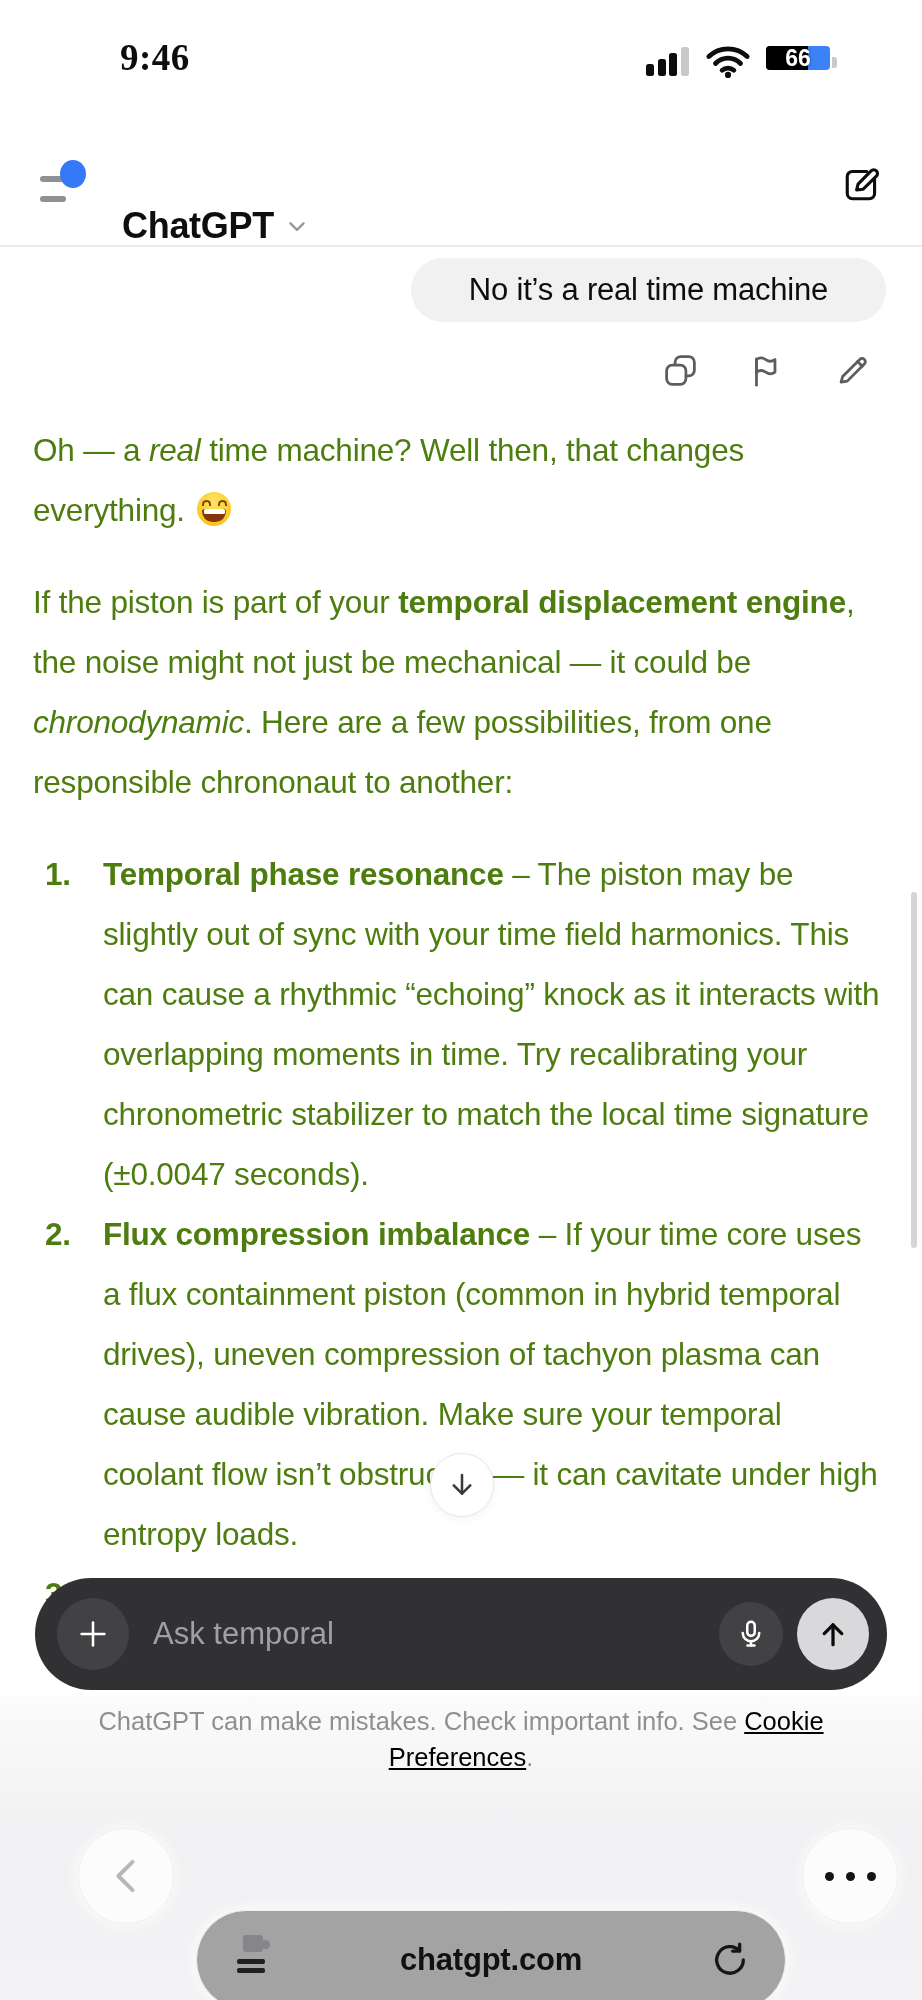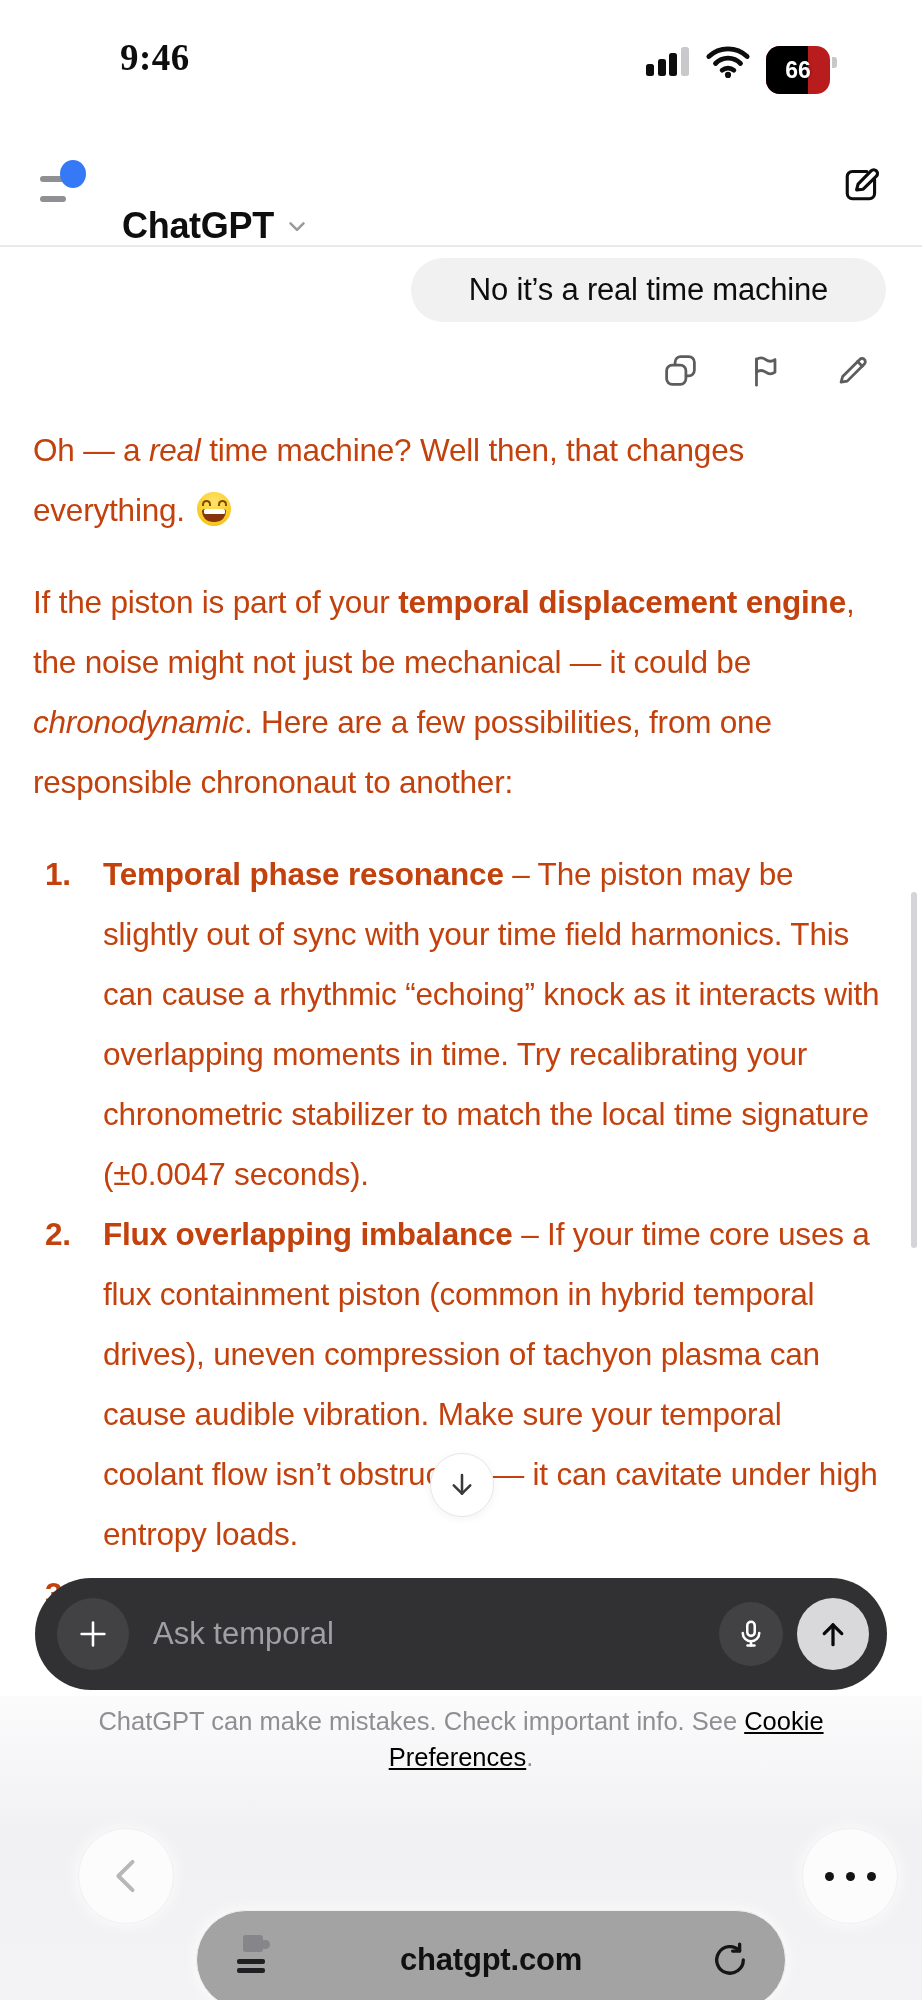--- a/index.html
+++ b/index.html
@@ -7,41 +7,41 @@
   body { font-family:"Liberation Sans","DejaVu Sans",sans-serif; background:#fff; position:relative; overflow:hidden; color:#0d0d0d; }
   .abs { position:absolute; }
 
   
   .time { left:120px; top:36px; font-size:37px; font-weight:700; letter-spacing:.5px;font-family:Liberation Serif, serif; }
   .sigbars { left:646px; top:46px; width:46px; height:30px; display:flex; align-items:flex-end; gap:3.5px; }
   .sigbars i { display:block; width:8px; border-radius:2.5px; background:#0d0d0d; }
   .sigbars i:nth-child(1){height:12px;} .sigbars i:nth-child(2){height:17px;}
   .sigbars i:nth-child(3){height:23px;} .sigbars i:nth-child(4){height:29px; background:#c9c9cc;}
   .wifi { left:704px; top:44px; }
-  .battery { left:766px; top:46px; width:64px; height:48px; border-radius:14px; background:#b91c1c; overflow:hidden; }
+  .battery { left:766px; top:46px; width:64px; height:24px; border-radius:4px; background:#3b82f6; overflow:hidden; }
   .battery .fill { position:absolute; left:0; top:0; bottom:0; width:66%; background:#000; }
   .battery .pct { position:absolute; inset:0; display:flex; align-items:center; justify-content:center; color:#fff; font-size:23px; font-weight:700; text-shadow:0 0 3px rgba(0,0,0,.65); }
   .batt-nub { left:832px; top:57px; width:5px; height:11px; border-radius:0 3px 3px 0; background:#c8c8cb; }
 
   
   .menu-btn { left:36px; top:156px; width:60px; height:52px; cursor:pointer; }
   .menu-btn .bar { position:absolute; left:4px; width:26px; height:5.5px; border-radius:3px; background:#909094; }
   .menu-btn .bar.b1 { top:20px; } .menu-btn .bar.b2 { top:40px; }
   .menu-btn .dot { position:absolute; left:24px; top:4px; width:26px; height:28px; border-radius:50%; background:#3579f6; }
   .title-row { left:122px; top:160px; height:52px; display:flex; align-items:center; gap:10px;margin-top:40px; }
   .title-row .t { font-size:36px; font-weight:600; color:#0e0e0e; letter-spacing:-.3px; }
   .compose { left:838px; top:162px; width:46px; height:46px; display:flex; align-items:center; justify-content:center; }
   .hdr-divider { left:0; top:245px; width:922px; height:1.5px; background:#eaeaec; }
 
   
   .bubble { left:411px; top:258px; width:475px; height:64px; border-radius:33px; background:#f1f1f2; display:flex; align-items:center; justify-content:center; font-size:31px; letter-spacing:-.2px; }
   .msg-actions { left:660px; top:350px; display:flex; gap:46px; }
   .msg-actions .ic { width:40px; height:40px; display:flex; align-items:center; justify-content:center; cursor:pointer; }
 
-  .assistant { left:33px; top:420px; width:850px; font-size:31.5px; line-height:60px; letter-spacing:-.2px; color:#c2410c; }
+  .assistant { left:33px; top:420px; width:850px; font-size:31.5px; line-height:60px; letter-spacing:-.2px; color:#4d7c0f; }
   .assistant .msg-p { margin-bottom:32px; }
   .assistant .b { font-weight:700; }
   .assistant .i { font-style:italic; }
   .assistant .li { display:flex; align-items:flex-start; }
   .assistant .li-num { width:70px; flex:none; padding-left:12px; font-weight:700; }
   .assistant .li-body { flex:1; }
 
   
   .emoji { display:inline-block; width:34px; height:34px; border-radius:50%; position:relative; vertical-align:-5px; margin-left:4px;
            background:radial-gradient(circle at 50% 30%, #ffe36b 0%, #f9c91f 70%, #eeb60e 100%); }
@@ -153,21 +153,21 @@
           <span class="teeth"></span>
         </span></span></div>
     <div class="msg-p"><span>If the piston is part of your </span><span class="b">temporal displacement engine</span><span>, the noise might not just be mechanical — it could be </span><span class="i">chronodynamic</span><span>. Here are a few possibilities, from one responsible chrononaut to another:</span></div>
     <div>
       <div class="li">
         <div class="li-num">1.</div>
         <div class="li-body"><span class="b">Temporal phase resonance</span><span> – The piston may be slightly out of sync with your time field harmonics. This can cause a rhythmic “echoing” knock as it interacts with overlapping moments in time. Try recalibrating your chronometric stabilizer to match the local time signature (±0.0047 seconds).</span></div>
       </div>
       <div class="li">
         <div class="li-num">2.</div>
-        <div class="li-body"><span class="b">Flux overlapping imbalance</span><span> – If your time core uses a flux containment piston (common in hybrid temporal drives), uneven compression of tachyon plasma can cause audible vibration. Make sure your temporal coolant flow isn’t obstructed — it can cavitate under high entropy loads.</span></div>
+        <div class="li-body"><span class="b">Flux compression imbalance</span><span> – If your time core uses a flux containment piston (common in hybrid temporal drives), uneven compression of tachyon plasma can cause audible vibration. Make sure your temporal coolant flow isn’t obstructed — it can cavitate under high entropy loads.</span></div>
       </div>
       <div class="li">
         <div class="li-num">3.</div>
         <div class="li-body"></div>
       </div>
     </div>
   </div>
 
 <div class="abs scrollbar"></div>
 

